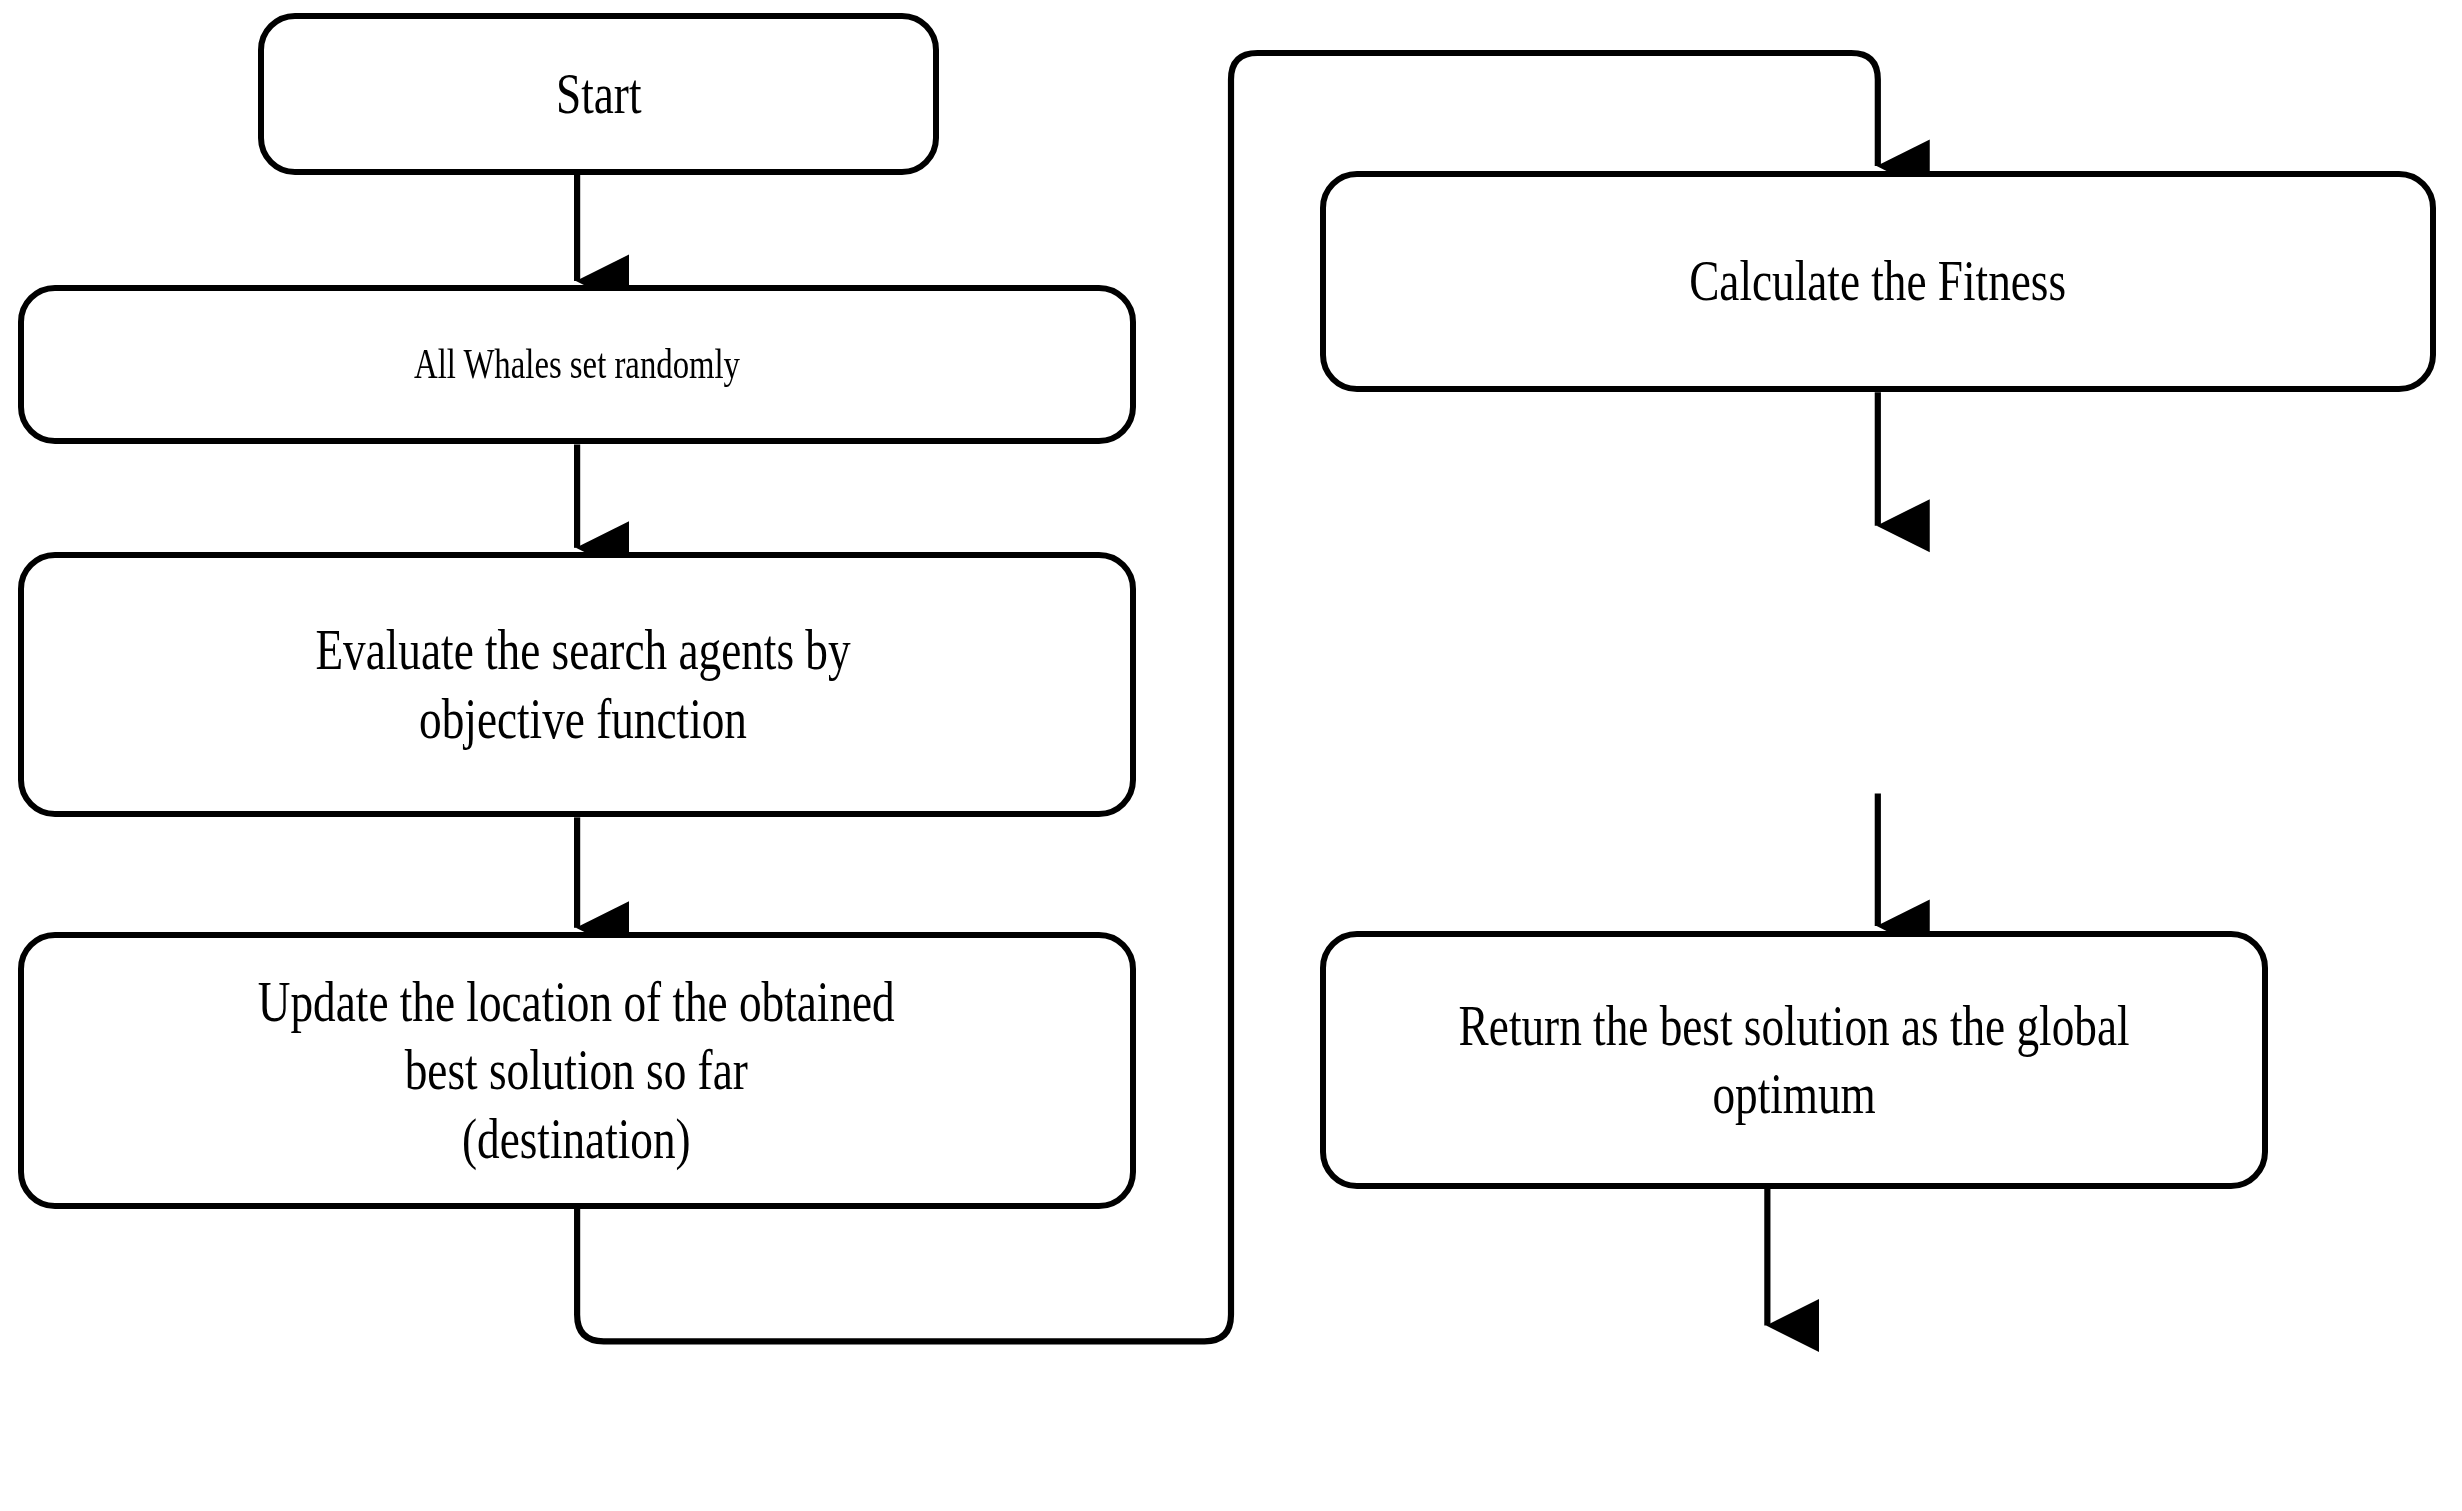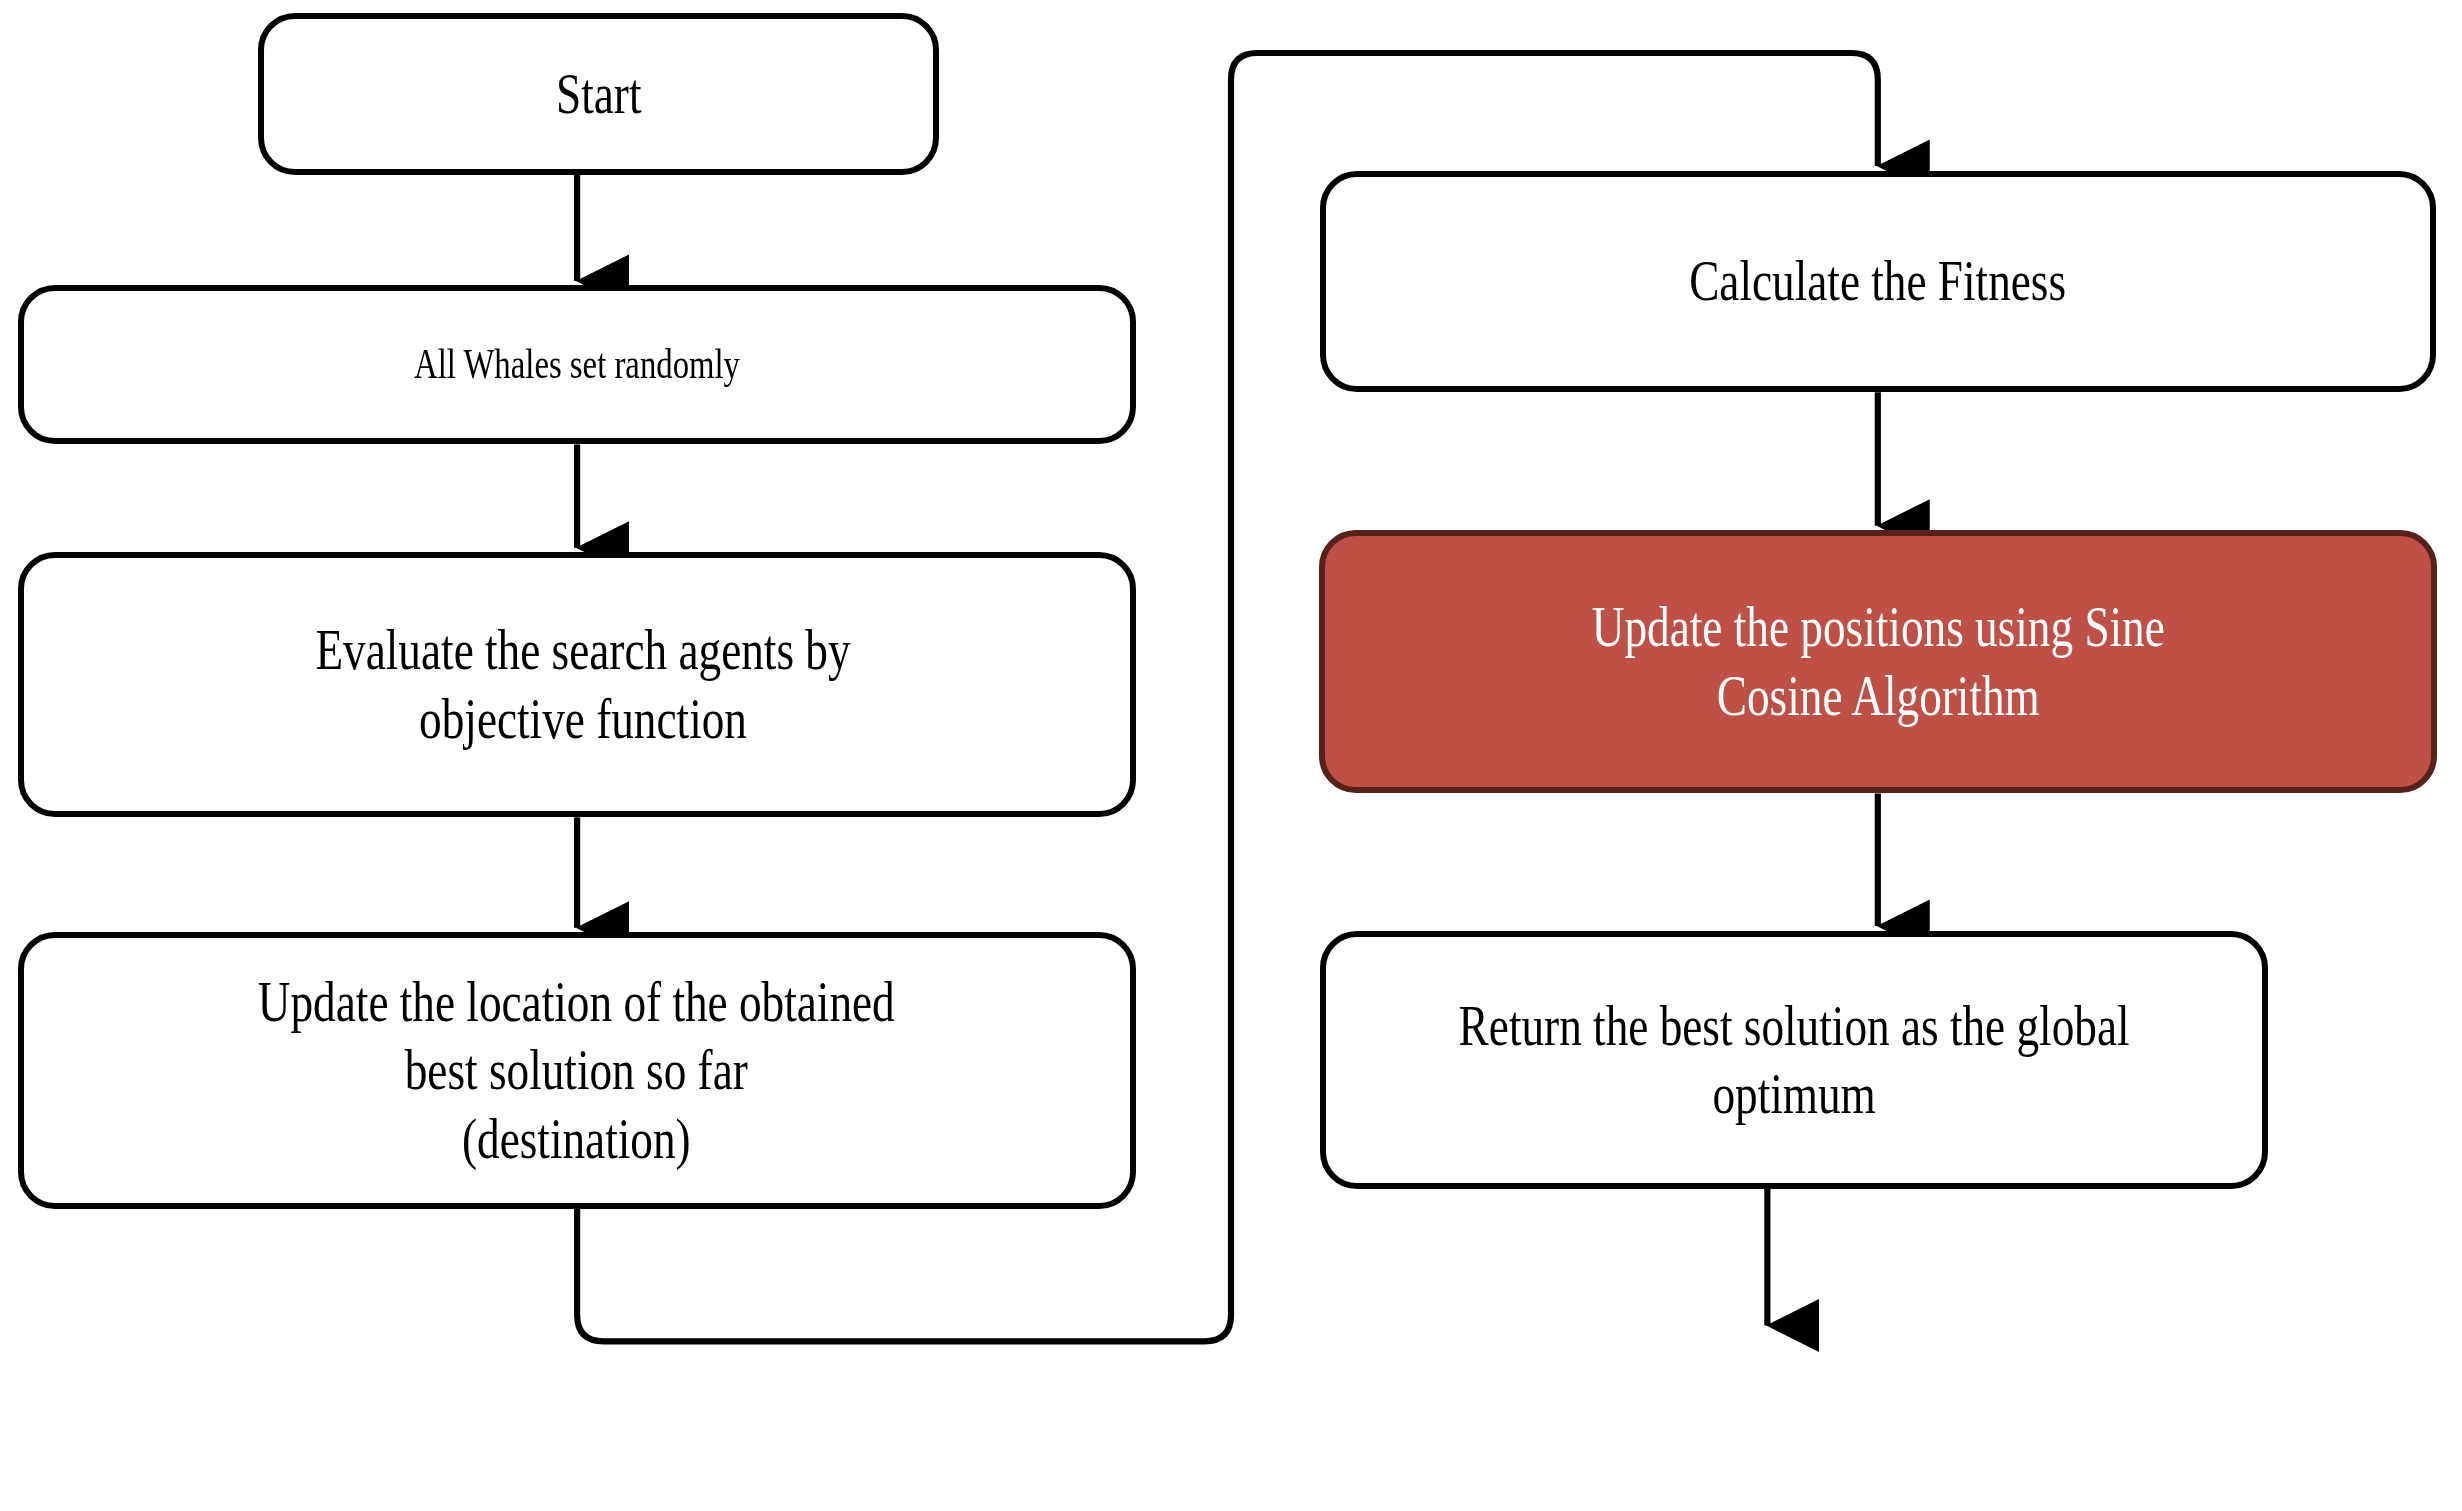--- a/index.html
+++ b/index.html
@@ -113,24 +113,20 @@
   <div class="node" id="node-fitness">
     <span class="label">Calculate the Fitness</span>
   </div>
 
   <div class="node" id="node-update-loc">
     <span class="label">Update the location of the obtained
 best solution so far
 (destination)</span>
   </div>
 
-  <div class="node accent" id="node-sca">
-    <span class="label">Update the positions using Sine
-Cosine Algorithm</span>
-  </div>
 
   <div class="node" id="node-return">
     <span class="label">Return the best solution as the global
 optimum</span>
   </div>
 
 
 </div>
 
 

